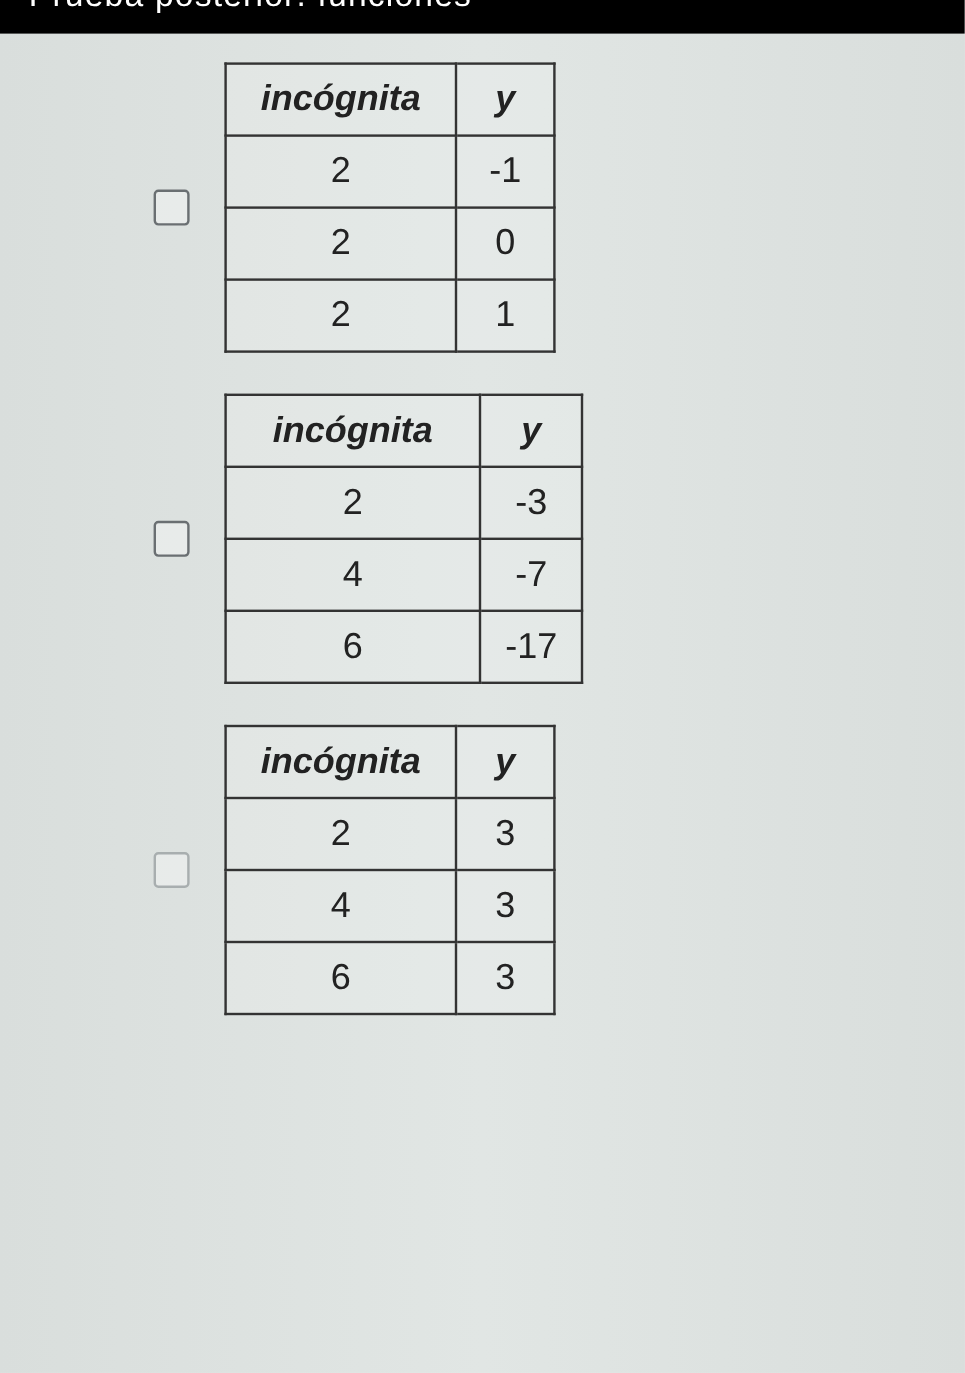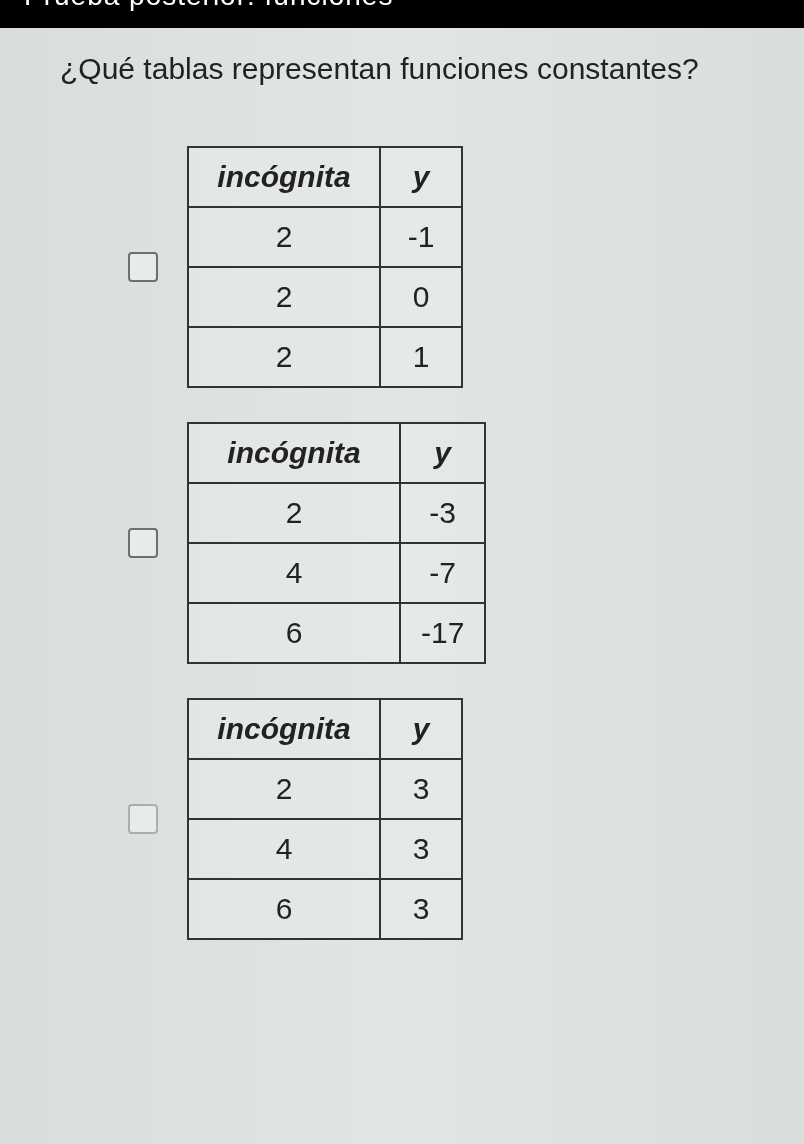--- a/index.html
+++ b/index.html
@@ -78,21 +78,20 @@
   }
 </style>
 </head>
 <body>
 
 <div class="titlebar">
   <span>Prueba posterior: funciones</span>
 </div>
 
 <div class="content">
-  <p class="question">¿Qué tablas representan funciones constantes?</p>
 
   <div class="option-row">
     <div class="checkbox"></div>
     <table class="dat">
       <tbody>
           <tr>
         <th class="xcol">incógnita</th>
         <th class="ycol">y</th>
       </tr>
       <tr>

